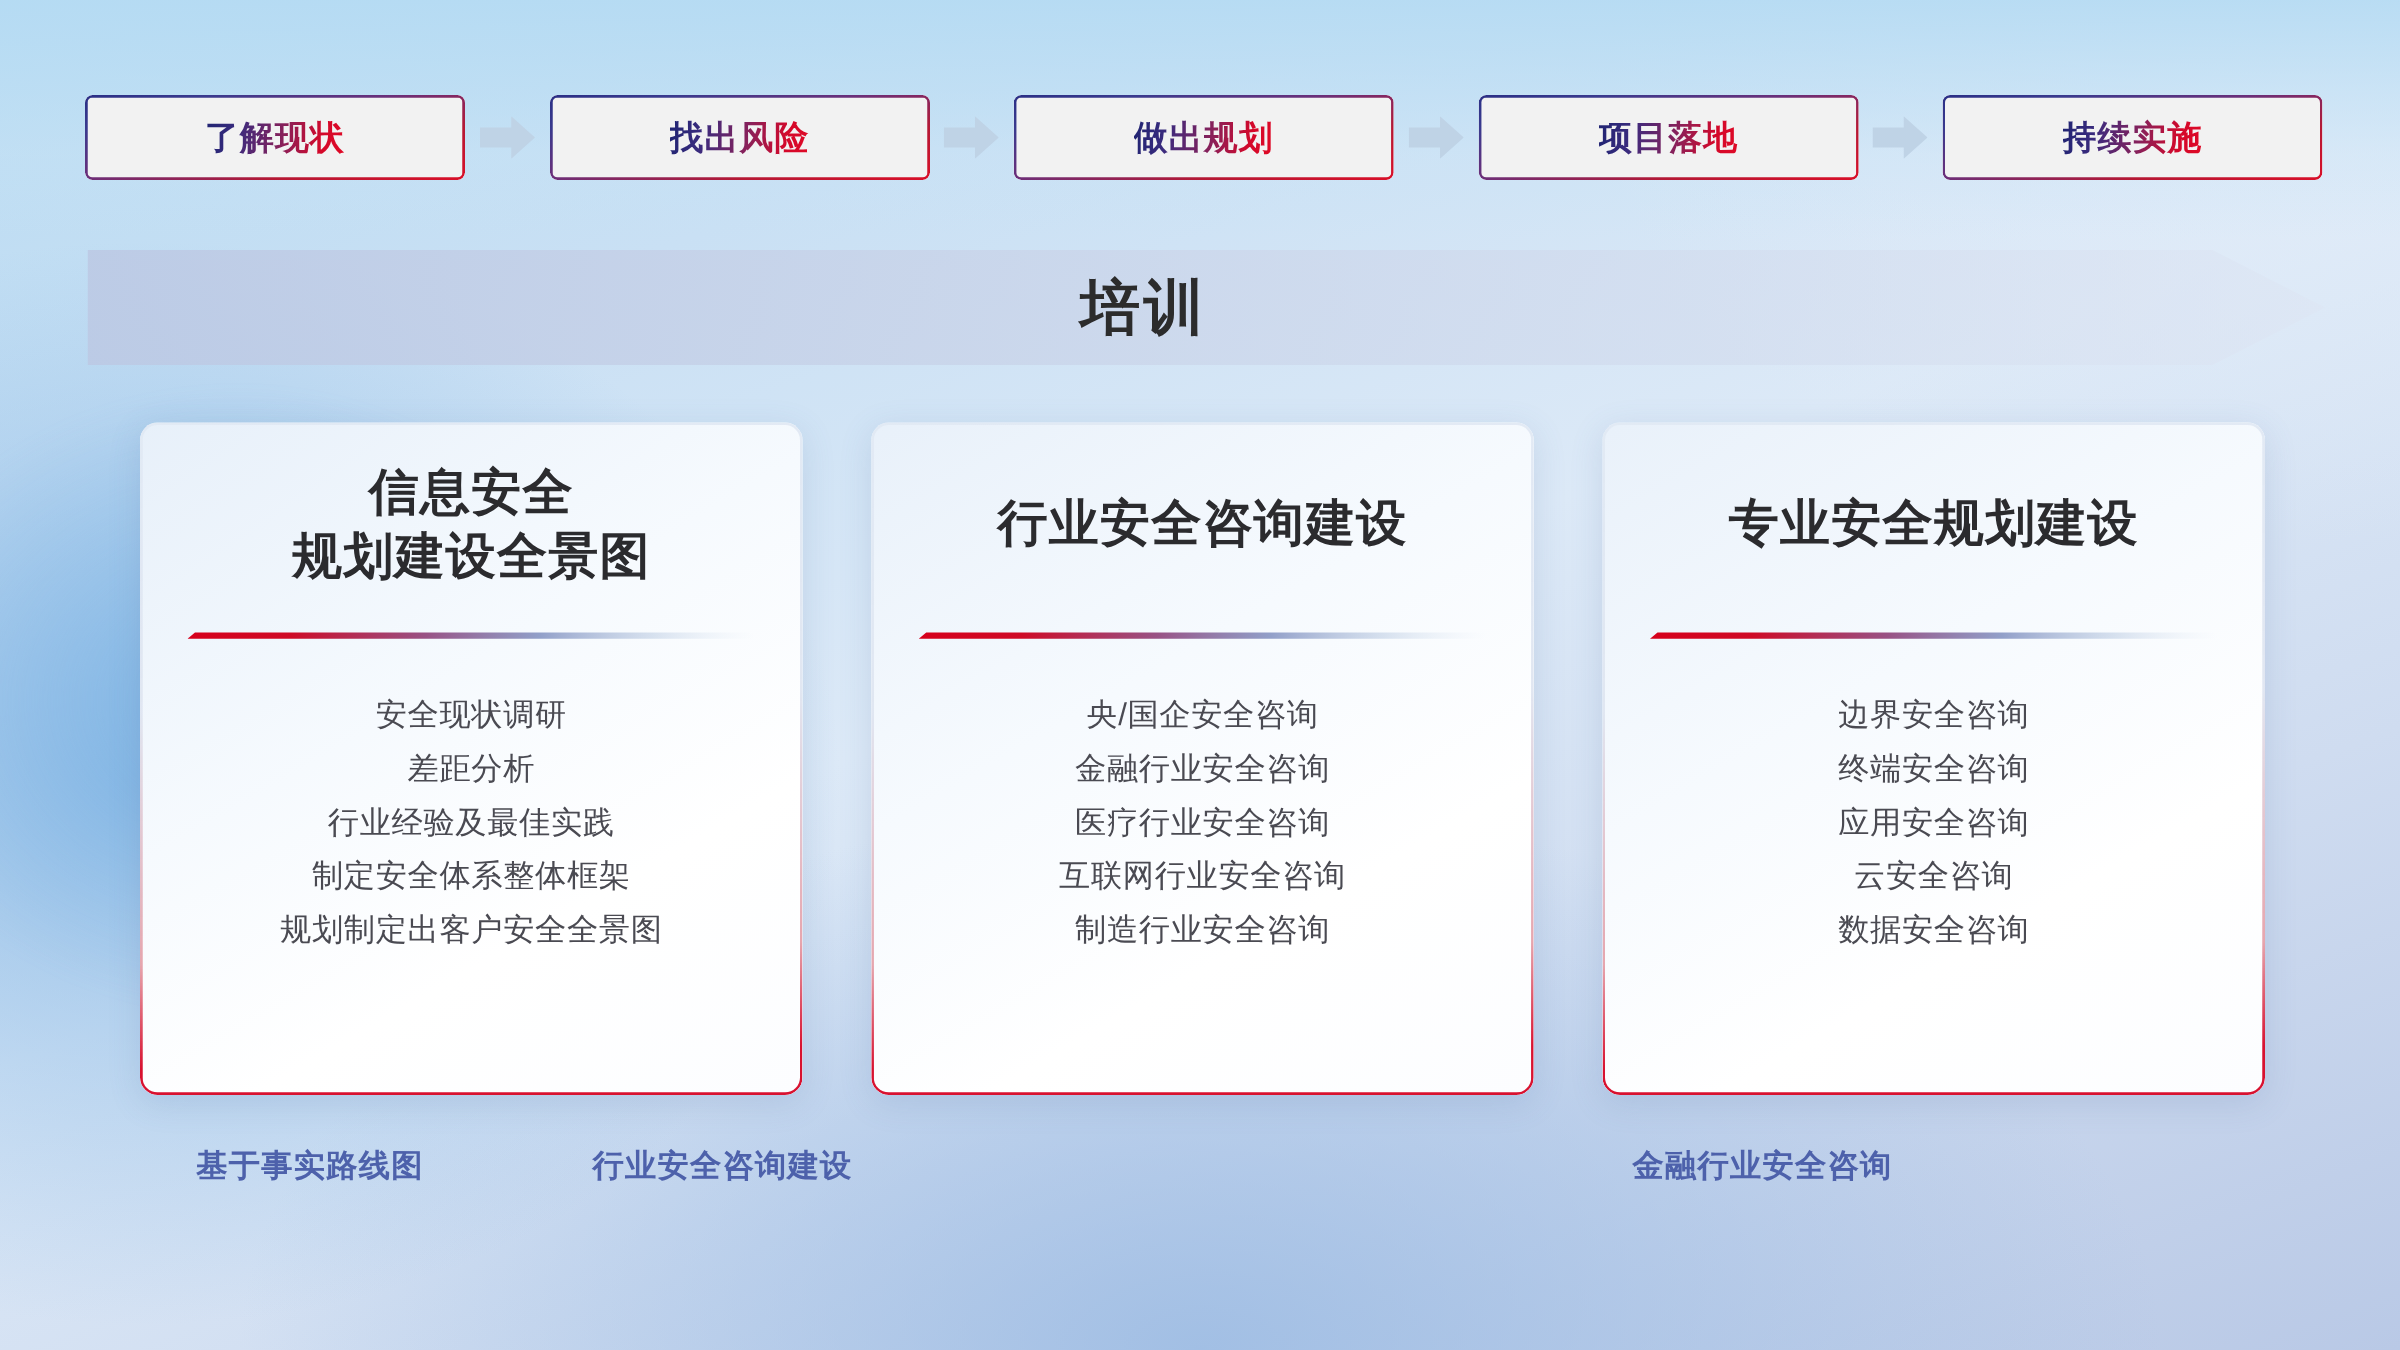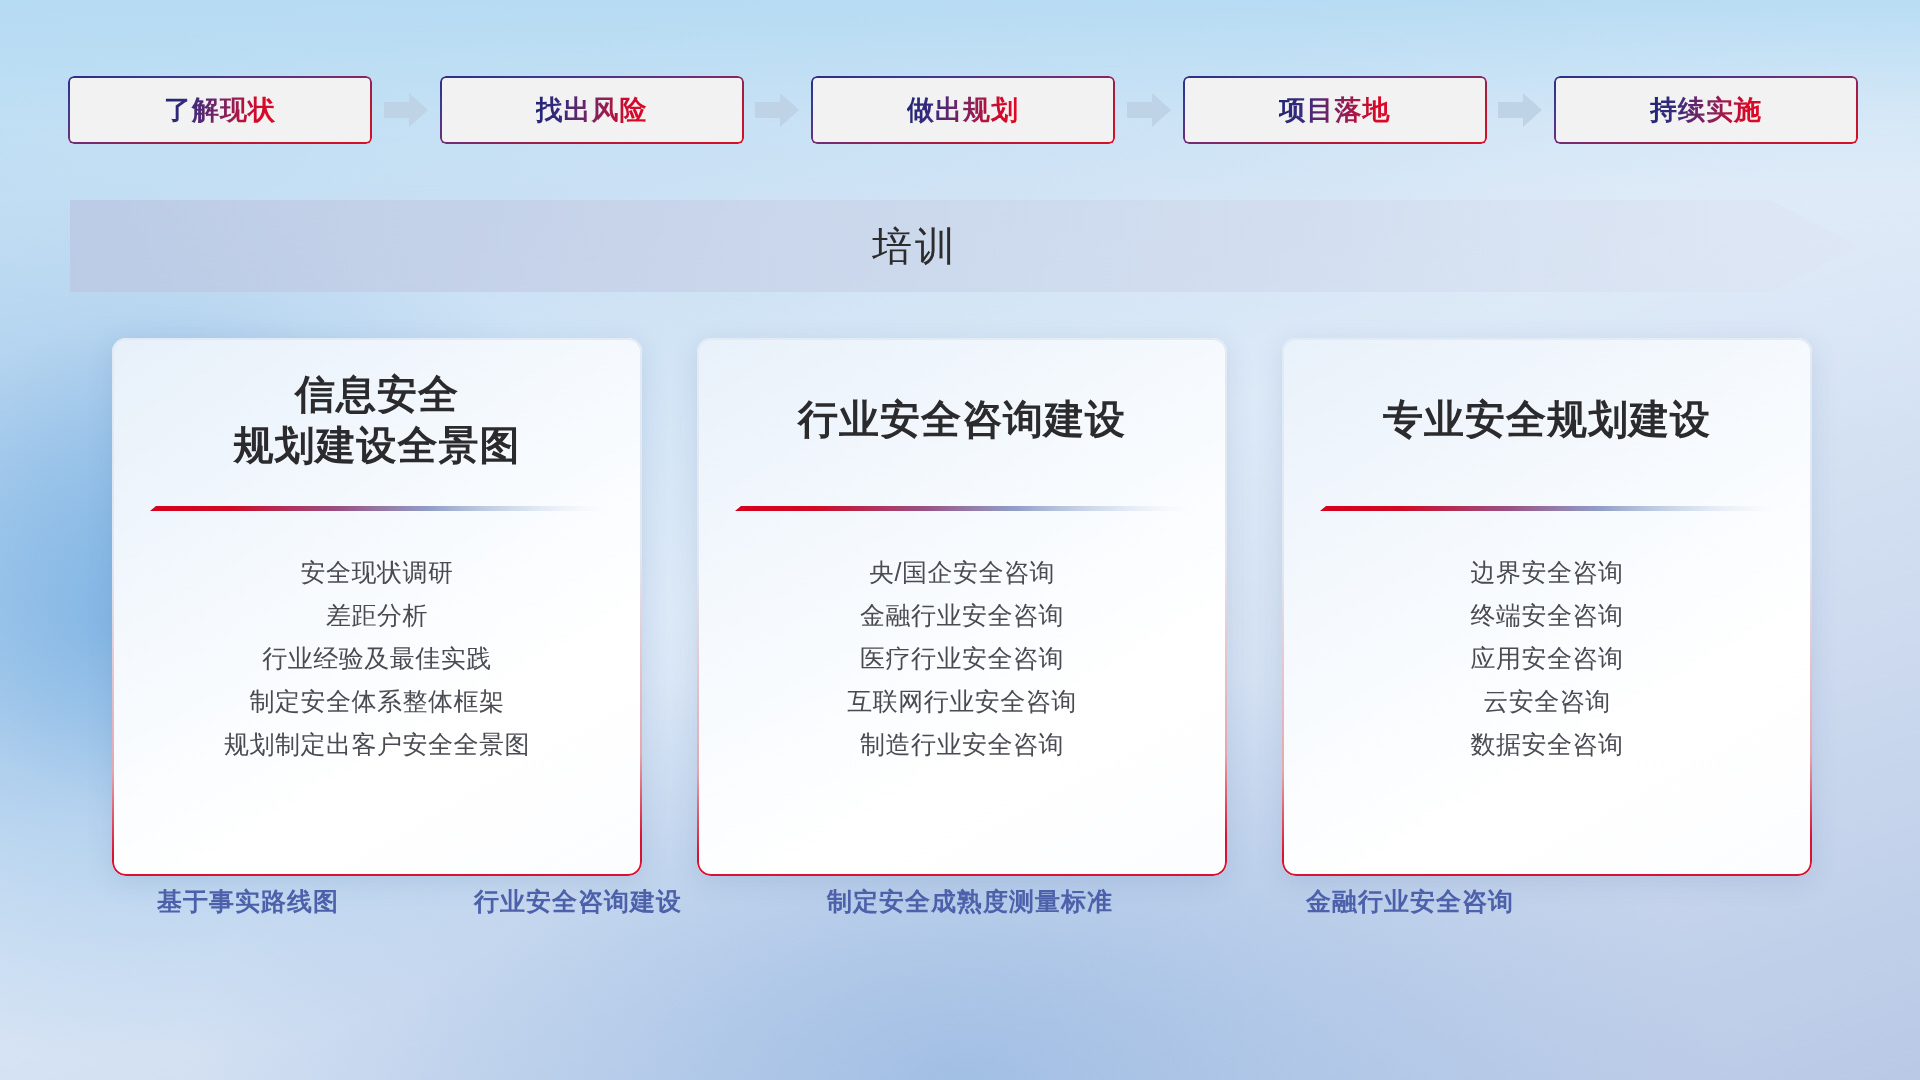--- a/index.html
+++ b/index.html
@@ -112,22 +112,22 @@
     inset: 0;
   }
   #training-text {
     position: absolute;
     left: 0; right: 0;
     top: 0; bottom: 0;
     display: flex;
     align-items: center;
     justify-content: center;
     padding-right: 100px;
-    font-size: 40px;
-    font-weight: 400;
+    font-size: 48px;
+    font-weight: 700;
     color: #2c2c2c;
     letter-spacing: 3px;
   }
 
   
   #cards {
     position: absolute;
     left: 112px;
     top: 338px;
     width: 1700px;
@@ -204,21 +204,21 @@
     line-height: 1;
     padding: 9px 0;
     letter-spacing: 0.5px;
     white-space: nowrap;
   }
 
   
   #bottom-labels {
     position: absolute;
     left: 0;
-    top: 885px;
+    top: 916px;
     width: 1624px;
     height: 48px;
     text-align: right;
   }
   .bottom-label {
     position: absolute;
     font-size: 25px;
     font-weight: 700;
     color: #4d61ab;
     letter-spacing: 1px;
@@ -380,17 +380,16 @@
         <li>云安全咨询</li>
         <li>数据安全咨询</li>
       </ul>
     </div>
 
   </div>
 
   <div id="bottom-labels">
     <div class="bottom-label" style="left:248px">基于事实路线图</div>
     <div class="bottom-label" style="left:578px">行业安全咨询建设</div>
-    <div class="bottom-label" style="left:970px">制定安全成熟度测量标准</div>
     <div class="bottom-label" style="left:1410px">金融行业安全咨询</div>
   </div>
 
 </div>
 
 </body></html>

